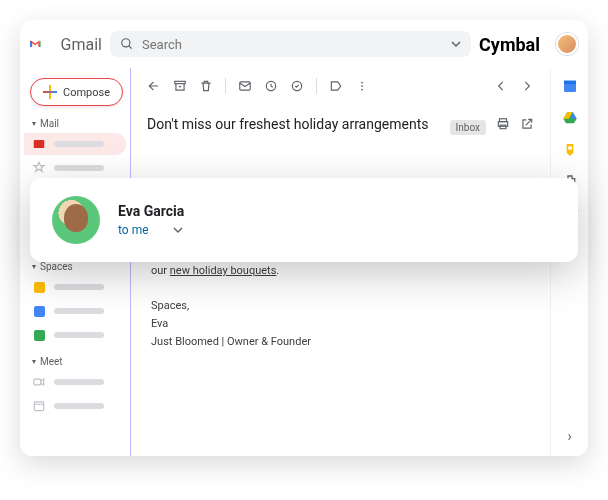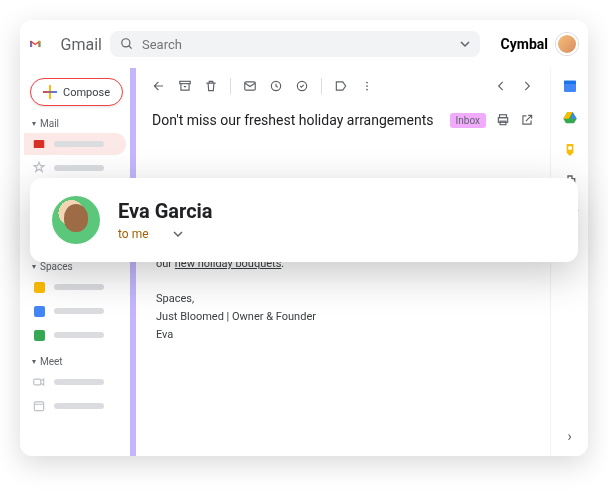--- a/index.html
+++ b/index.html
@@ -5,62 +5,62 @@
 * { margin: 0; padding: 0; box-sizing: border-box; font-family: 'Google Sans', Roboto, Arial, sans-serif; }
 body { background: #fff; width: 608px; height: 500px; overflow: hidden; position: relative; }
 .window { position: absolute; left: 20px; top: 20px; width: 568px; height: 436px; border-radius: 12px; box-shadow: 0 8px 28px rgba(0,0,0,0.15); background: #fff; overflow: hidden; }
 .header { display: flex; align-items: center; height: 48px; padding: 0 10px; }
 .logo { display: flex; align-items: center; gap: 20px; width: 72px; }
 .logo-m { width: 22px; height: 16px; }
 .logo-text { font-size: 16px; color: #5f6368; }
 .search { flex: 1; display: flex; align-items: center; background: #f1f3f4; border-radius: 8px; height: 26px; padding: 0 10px; margin: 0 8px; max-width: 370px; }
 .search input { border: none; background: transparent; outline: none; font-size: 13px; color: #5f6368; flex: 1; margin-left: 8px; }
 .search-caret { color: #5f6368; }
-.brand { font-weight: 700; font-size: 14px; margin-left: auto; margin-right: 8px; }
+.brand { font-weight: 700; font-size: 18px; margin-left: auto; margin-right: 16px; }
 .header-avatar { width: 22px; height: 22px; border-radius: 50%; background: linear-gradient(135deg,#f4c07a,#d98b5f); border: 2px solid #fff; box-shadow: 0 0 0 1px #ddd; }
 .body { display: flex; height: calc(100% - 48px); }
 .sidebar { width: 110px; padding: 6px 4px; }
 .compose { display: inline-flex; align-items: center; gap: 6px; background: #fff; border: 1px solid #ef4444; border-radius: 20px; padding: 6px 12px; font-size: 11px; color: #3c4043; box-shadow: 0 1px 3px rgba(0,0,0,0.12); margin: 4px 6px 10px; cursor: pointer; }
 .compose-plus { width: 14px; height: 14px; position: relative; }
 .compose-plus::before, .compose-plus::after { content: ''; position: absolute; background: #ea4335; }
 .compose-plus::before { left: 6px; top: 0; width: 2px; height: 14px; background: #fbbc04; }
 .compose-plus::after { top: 6px; left: 0; height: 2px; width: 14px; background: linear-gradient(90deg,#ea4335,#4285f4); }
 .section-label { display: flex; align-items: center; gap: 4px; font-size: 10px; color: #5f6368; padding: 2px 8px; }
 .caret-sm { font-size: 8px; color: #5f6368; }
 .nav-item { display: flex; align-items: center; gap: 8px; padding: 4px 8px; margin: 2px 0; border-radius: 0 12px 12px 0; }
 .nav-item.active { background: #fce8e6; }
 .nav-icon { width: 14px; height: 14px; display: flex; align-items: center; justify-content: center; }
 .nav-bar { height: 6px; background: #dadce0; border-radius: 3px; flex: 1; max-width: 50px; }
-.main { flex: 1; border-left: 6px solid #c4b5fd; display: flex; flex-direction: column; }
+.main { flex: 1; border-left: 1px solid #c4b5fd; display: flex; flex-direction: column; }
 .toolbar { display: flex; align-items: center; gap: 12px; padding: 10px 16px; color: #5f6368; }
 .toolbar .group { display: flex; gap: 12px; }
 .toolbar .sep { width: 1px; height: 16px; background: #dadce0; }
 .toolbar .spacer { flex: 1; }
 .tb-icon { width: 14px; height: 14px; cursor: pointer; }
 .subject-row { display: flex; align-items: center; padding: 8px 16px 12px; gap: 10px; }
 .subject { font-size: 14px; color: #202124; flex: 1; }
-.inbox-chip { font-size: 10px; background: #f0abfc; color: #5f6368; padding: 2px 6px; border-radius: 3px; }
+.inbox-chip { font-size: 10px; background: #e5e5e5; color: #5f6368; padding: 2px 6px; border-radius: 3px; margin-top: 8px; }
 .action-icon { width: 14px; height: 14px; color: #5f6368; cursor: pointer; }
 .msg-body { padding: 0 20px; font-size: 11px; color: #3c4043; line-height: 1.6; }
 .msg-body .gap { height: 80px; }
 .msg-body .link { text-decoration: underline; }
 .sidepanel { width: 38px; display: flex; flex-direction: column; align-items: center; gap: 16px; padding-top: 10px; border-left: 1px solid #f1f3f4; }
 .sp-icon { width: 16px; height: 16px; }
 .sp-divider { width: 18px; height: 1px; background: #dadce0; margin: 4px 0; }
 .sp-caret { margin-top: auto; margin-bottom: 12px; color: #5f6368; cursor: pointer; font-size: 14px; }
 
 
 .sender-card { position: absolute; left: 30px; top: 178px; width: 548px; background: #fff; border-radius: 12px; box-shadow: 0 12px 40px rgba(0,0,0,0.22); padding: 18px 22px; display: flex; align-items: center; gap: 18px; z-index: 10; }
 .sender-avatar { width: 48px; height: 48px; border-radius: 50%; background: radial-gradient(circle at 40% 35%, #f2d6b3 0 30%, #5ac77a 30% 100%); position: relative; overflow: hidden; }
 .sender-avatar::after { content:''; position:absolute; left:12px; top:8px; width:24px; height:28px; background:#9e6b47; border-radius:50% 50% 45% 45%; }
 .sender-info { display: flex; flex-direction: column; gap: 4px; }
 .sender-name-row { display: flex; align-items: baseline; gap: 10px; }
-.sender-name { font-size: 20px; font-weight: 700; color: #202124; }
+.sender-name { font-size: 14px; font-weight: 700; color: #202124; }
 .sender-email { font-size: 17px; color: #5f6368; }
-.sender-to { font-size: 12px; color: #a16207; display: flex; align-items: center; gap: 24px; }
+.sender-to { font-size: 12px; color: #0369a1; display: flex; align-items: center; gap: 24px; }
 
 svg { display: block; }
 </style>
 </head>
 <body>
 
 <div class="window">
 
   <div class="header">
     <div class="logo">
@@ -247,22 +247,22 @@
       </div>
 
       <div class="msg-body">
         <div class="gap"></div>
         <p>Hi Lucy,</p>
         <p>
           <span>As one of our most loyal customers, I'm excited to give you the first pick of our </span><span class="link">new holiday bouquets</span><span>.</span>
         </p>
         <br>
         <p>Spaces,</p>
+        <p>Eva</p>
         <p>Just Bloomed | Owner &amp; Founder</p>
-        <p>Eva</p>
       </div>
     </div>
 
     <div class="sidepanel">
       <svg class="sp-icon" viewBox="0 0 24 24">
           <rect x="3" y="4" width="18" height="17" rx="2" fill="#4285f4"></rect>
           <rect x="3" y="4" width="18" height="5" fill="#1a73e8"></rect>
         </svg>
       <svg class="sp-icon" viewBox="0 0 24 24">
           <path d="M8 3h8l6 10-4 7H6l-4-7z" fill="#34a853"></path>

